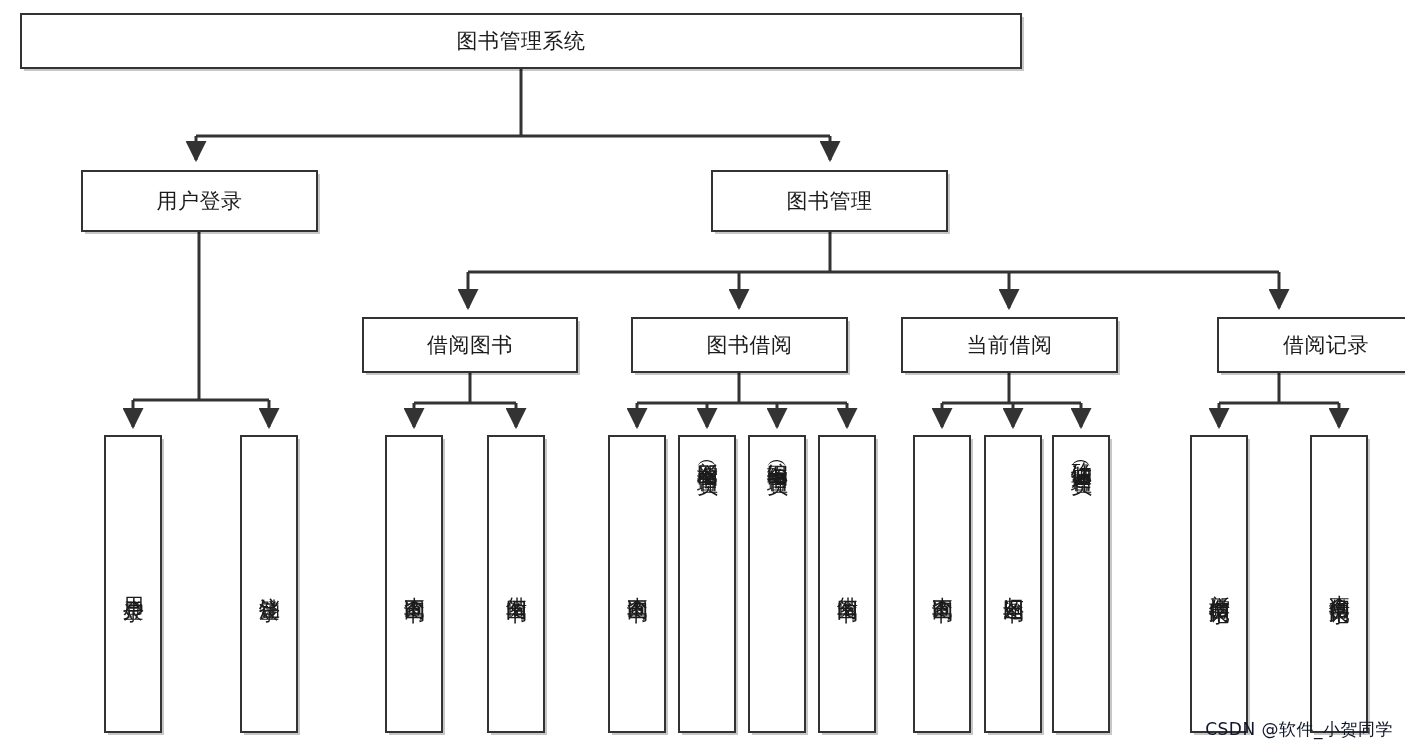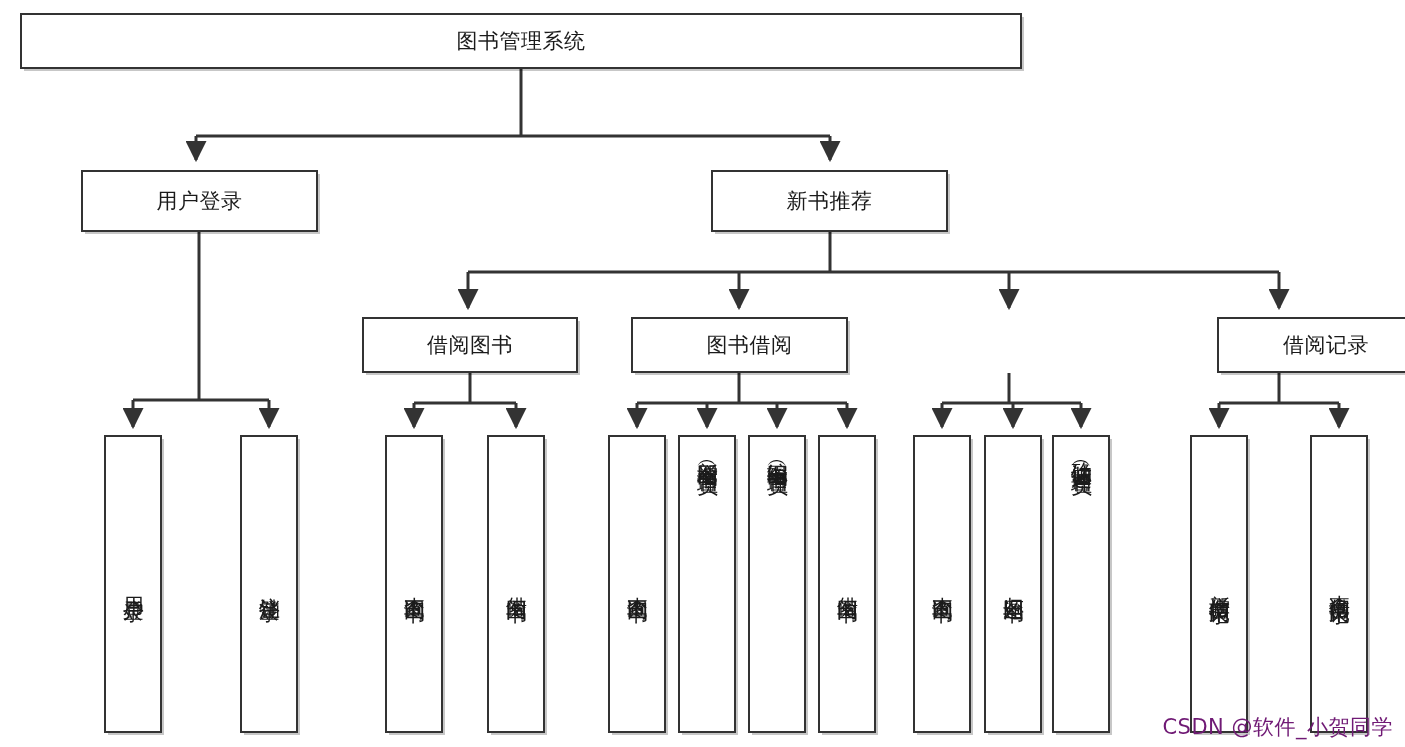--- a/index.html
+++ b/index.html
@@ -61,22 +61,22 @@
     white-space: nowrap;
   }
   .node-box.leaf.vcenter {
     align-items: center;
     padding-top: 0;
   }
   #watermark {
     position: absolute;
     right: 12px;
     bottom: 6px;
-    font-size: 21px;
-    color: #701a75;
+    font-size: 17px;
+    color: #0f172a;
     letter-spacing: 0.5px;
     white-space: nowrap;
     pointer-events: none;
   }
 </style>
 </head>
 <body>
 
 <div id="diagram-root">
 
@@ -131,29 +131,32 @@
   </svg>
 
   <div class="node-box" style="left: 20px; top: 13px; width: 1002px; height: 56px;">
     <span class="node-label-h">图书管理系统</span>
   </div>
 
   <div class="node-box" style="left: 81px; top: 170px; width: 237px; height: 62px;">
     <span class="node-label-h">用户登录</span>
   </div>
   <div class="node-box" style="left: 711px; top: 170px; width: 237px; height: 62px;">
-    <span class="node-label-h">新书推荐</span>
+    <span class="node-label-h">图书管理</span>
   </div>
 
   <div class="node-box" style="left: 362px; top: 317px; width: 216px; height: 56px;">
     <span class="node-label-h">借阅图书</span>
   </div>
   <div class="node-box" style="left: 631px; top: 317px; width: 217px; height: 56px; padding-left: 20px;">
     <span class="node-label-h">图书借阅</span>
   </div>
+  <div class="node-box" style="left: 901px; top: 317px; width: 217px; height: 56px;">
+    <span class="node-label-h">当前借阅</span>
+  </div>
   <div class="node-box" style="left: 1170px; top: 317px; width: 218px; height: 56px; margin-left: 47px;">
     <span class="node-label-h">借阅记录</span>
   </div>
 
   <div class="node-box leaf vcenter" style="left: 104px; top: 435px; width: 58px; height: 298px;">
     <span class="node-label-v">用户登录</span>
   </div>
   <div class="node-box leaf vcenter" style="left: 240px; top: 435px; width: 58px; height: 298px;">
     <span class="node-label-v">注销登录</span>
   </div>

